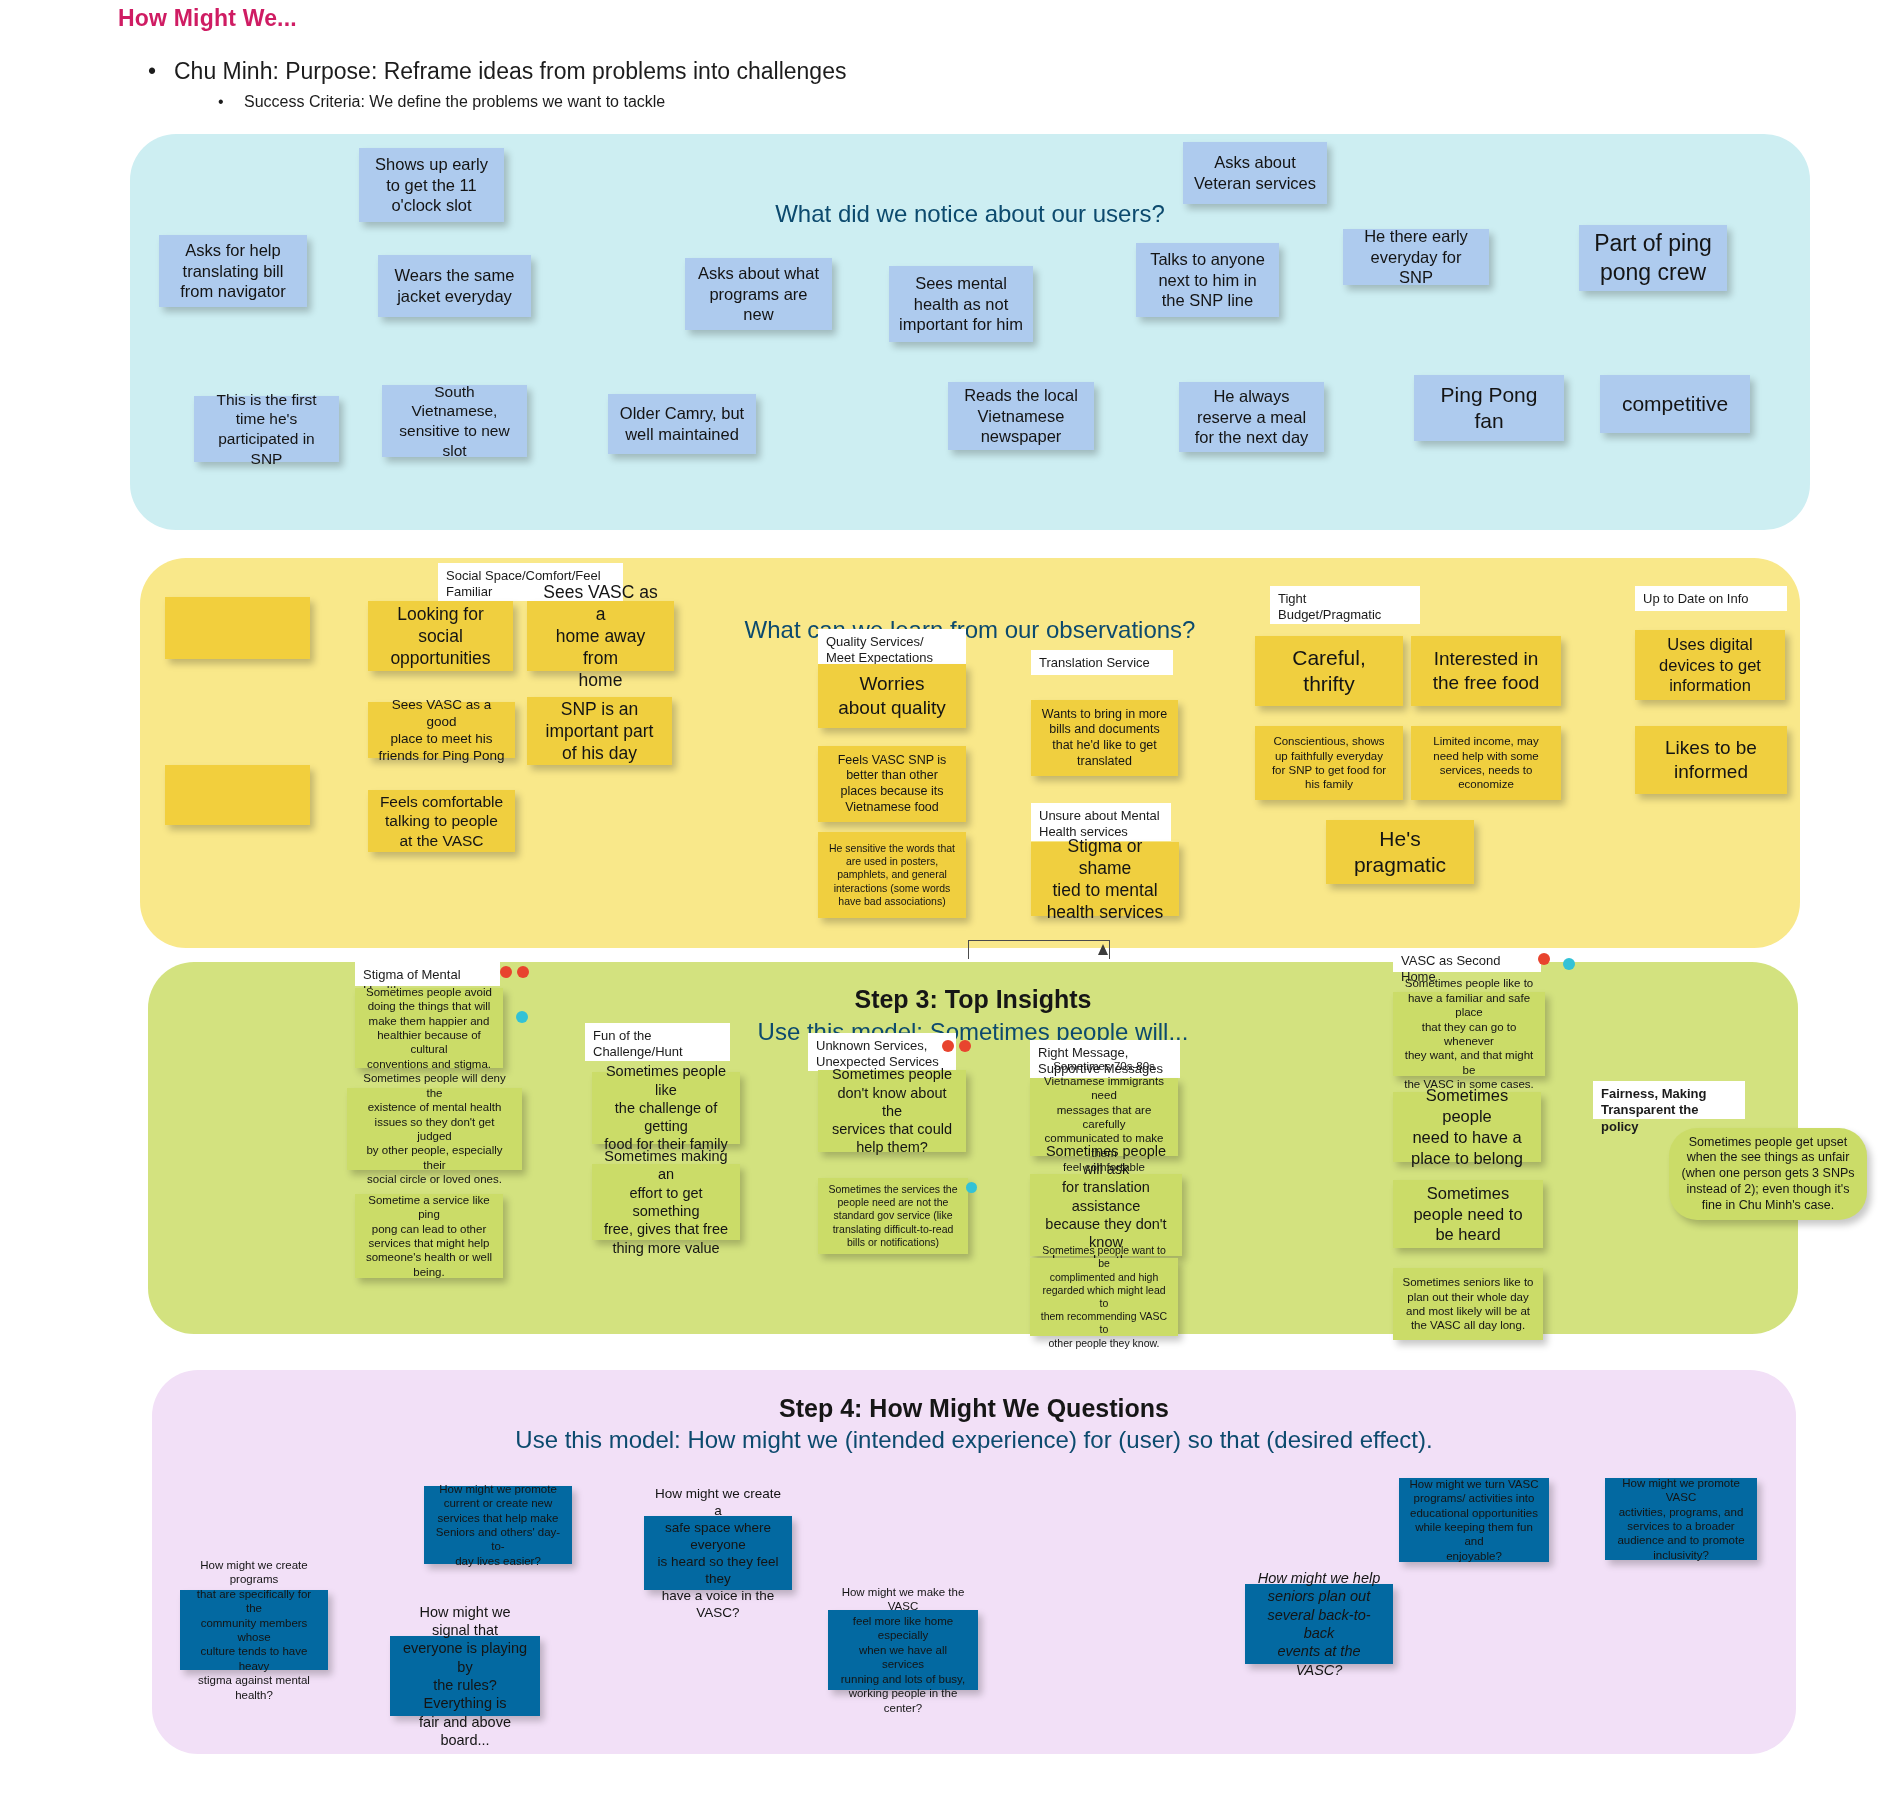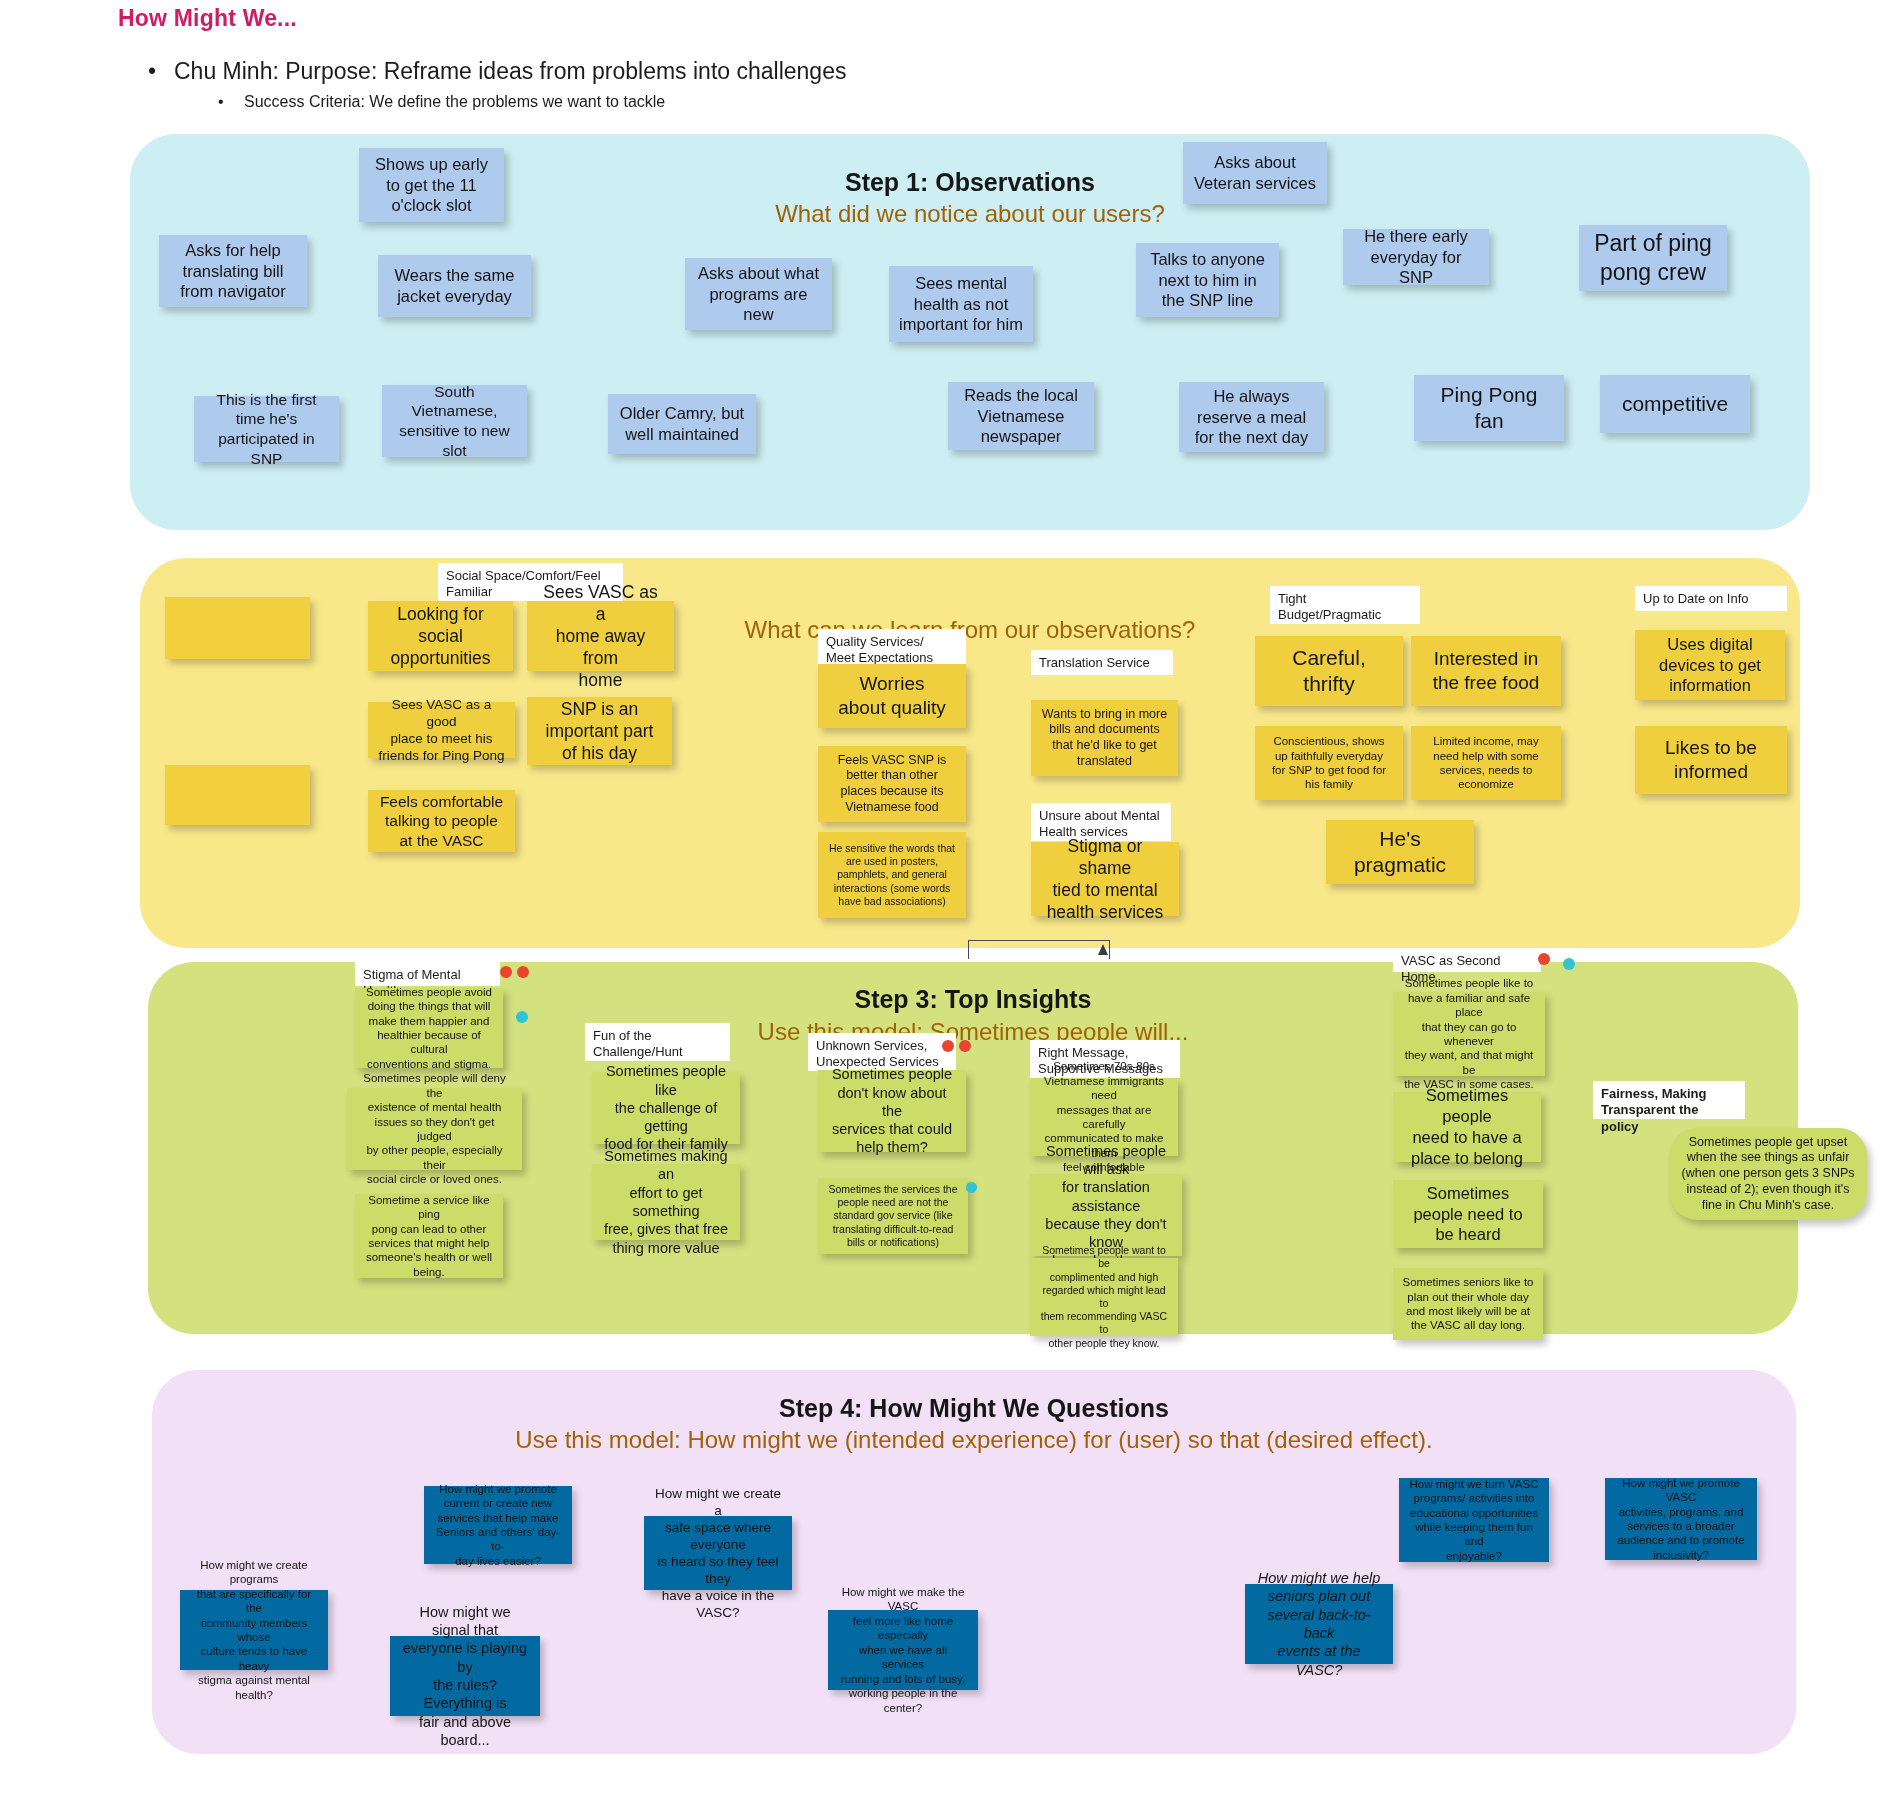--- a/index.html
+++ b/index.html
@@ -35,21 +35,21 @@
   .band.yellow{background:#f9e88a;}
   .band.green {background:#d3e27f;}
   .band.purple{background:#f2e0f7;}
 
   .band-title{
     position:absolute;text-align:center;width:100%;
     font-size:25px;font-weight:bold;color:#161616;
   }
   .band-sub{
     position:absolute;text-align:center;width:100%;
-    font-size:24px;color:#a16207;
+    font-size:24px;color:#0c4a6e;
   }
 
   
   .note{
     position:absolute;
     box-sizing:border-box;
     display:flex;align-items:center;justify-content:center;
     text-align:center;
     padding:7px 9px;
     box-shadow:4px 5px 7px rgba(0,0,0,.22);
@@ -111,21 +111,20 @@
 
   <div class="hdr-title">How Might We...</div>
   <div class="bullet-l1">
     <span class="bullet-dot">•</span><span>Chu Minh: Purpose: Reframe ideas from problems into challenges</span>
   </div>
   <div class="bullet-l2">
     <span class="bullet-dot">•</span><span>Success Criteria: We define the problems we want to tackle</span>
   </div>
 
   <div class="band blue" style="left:130px;top:134px;width:1680px;height:396px;"></div>
-  <div class="band-title" style="left:130px;top:168px;width:1680px;">Step 1: Observations</div>
   <div class="band-sub" style="left:130px;top:200px;width:1680px;">What did we notice about our users?</div>
 
   <div class="note n-blue fs-16" style="left:359px;top:148px;width:145px;height:74px;">Shows up early
 to get the 11
 o'clock slot</div>
   <div class="note n-blue fs-16" style="left:159px;top:235px;width:148px;height:72px;">Asks for help
 translating bill
 from navigator</div>
   <div class="note n-blue fs-16" style="left:378px;top:255px;width:153px;height:62px;">Wears the same
 jacket everyday</div>

